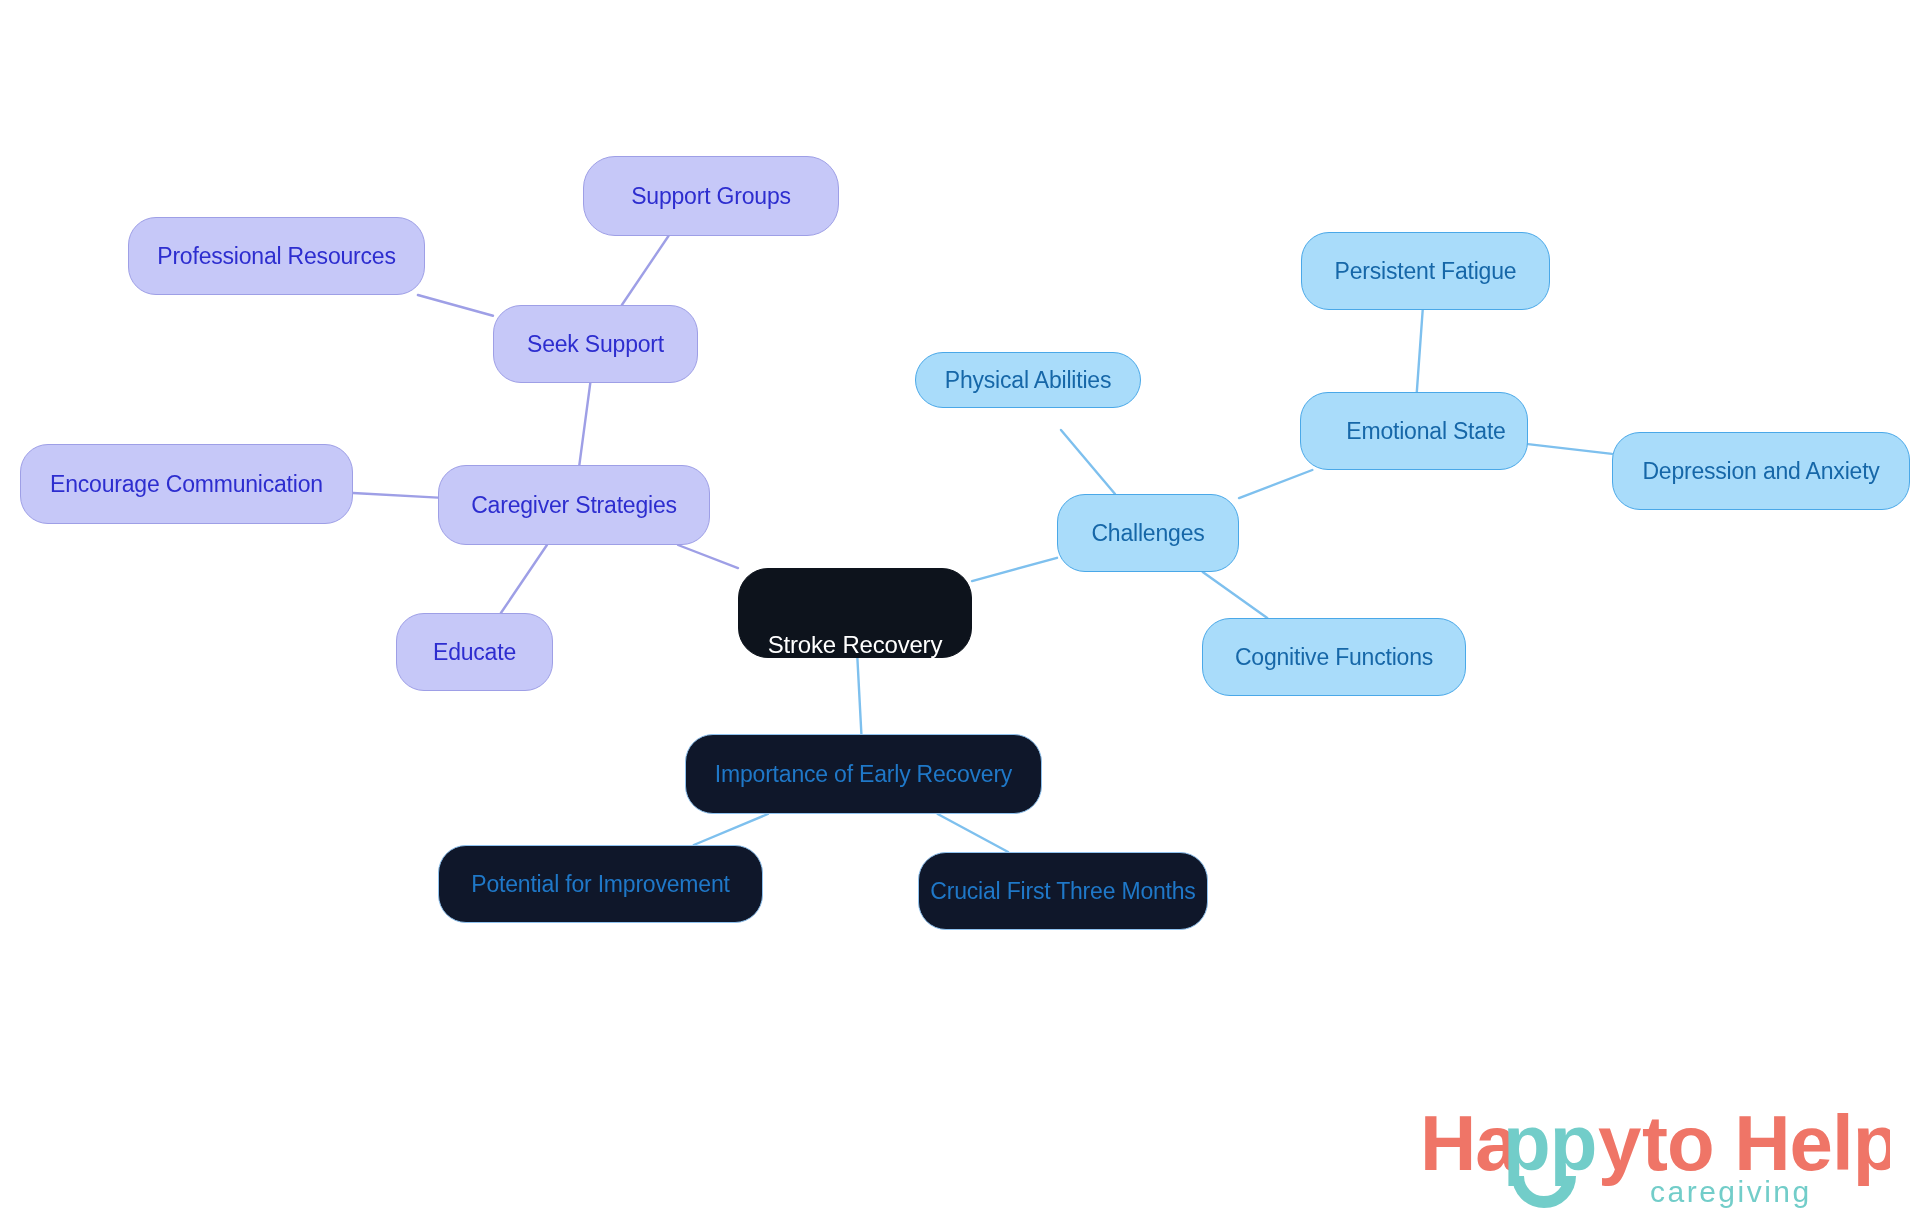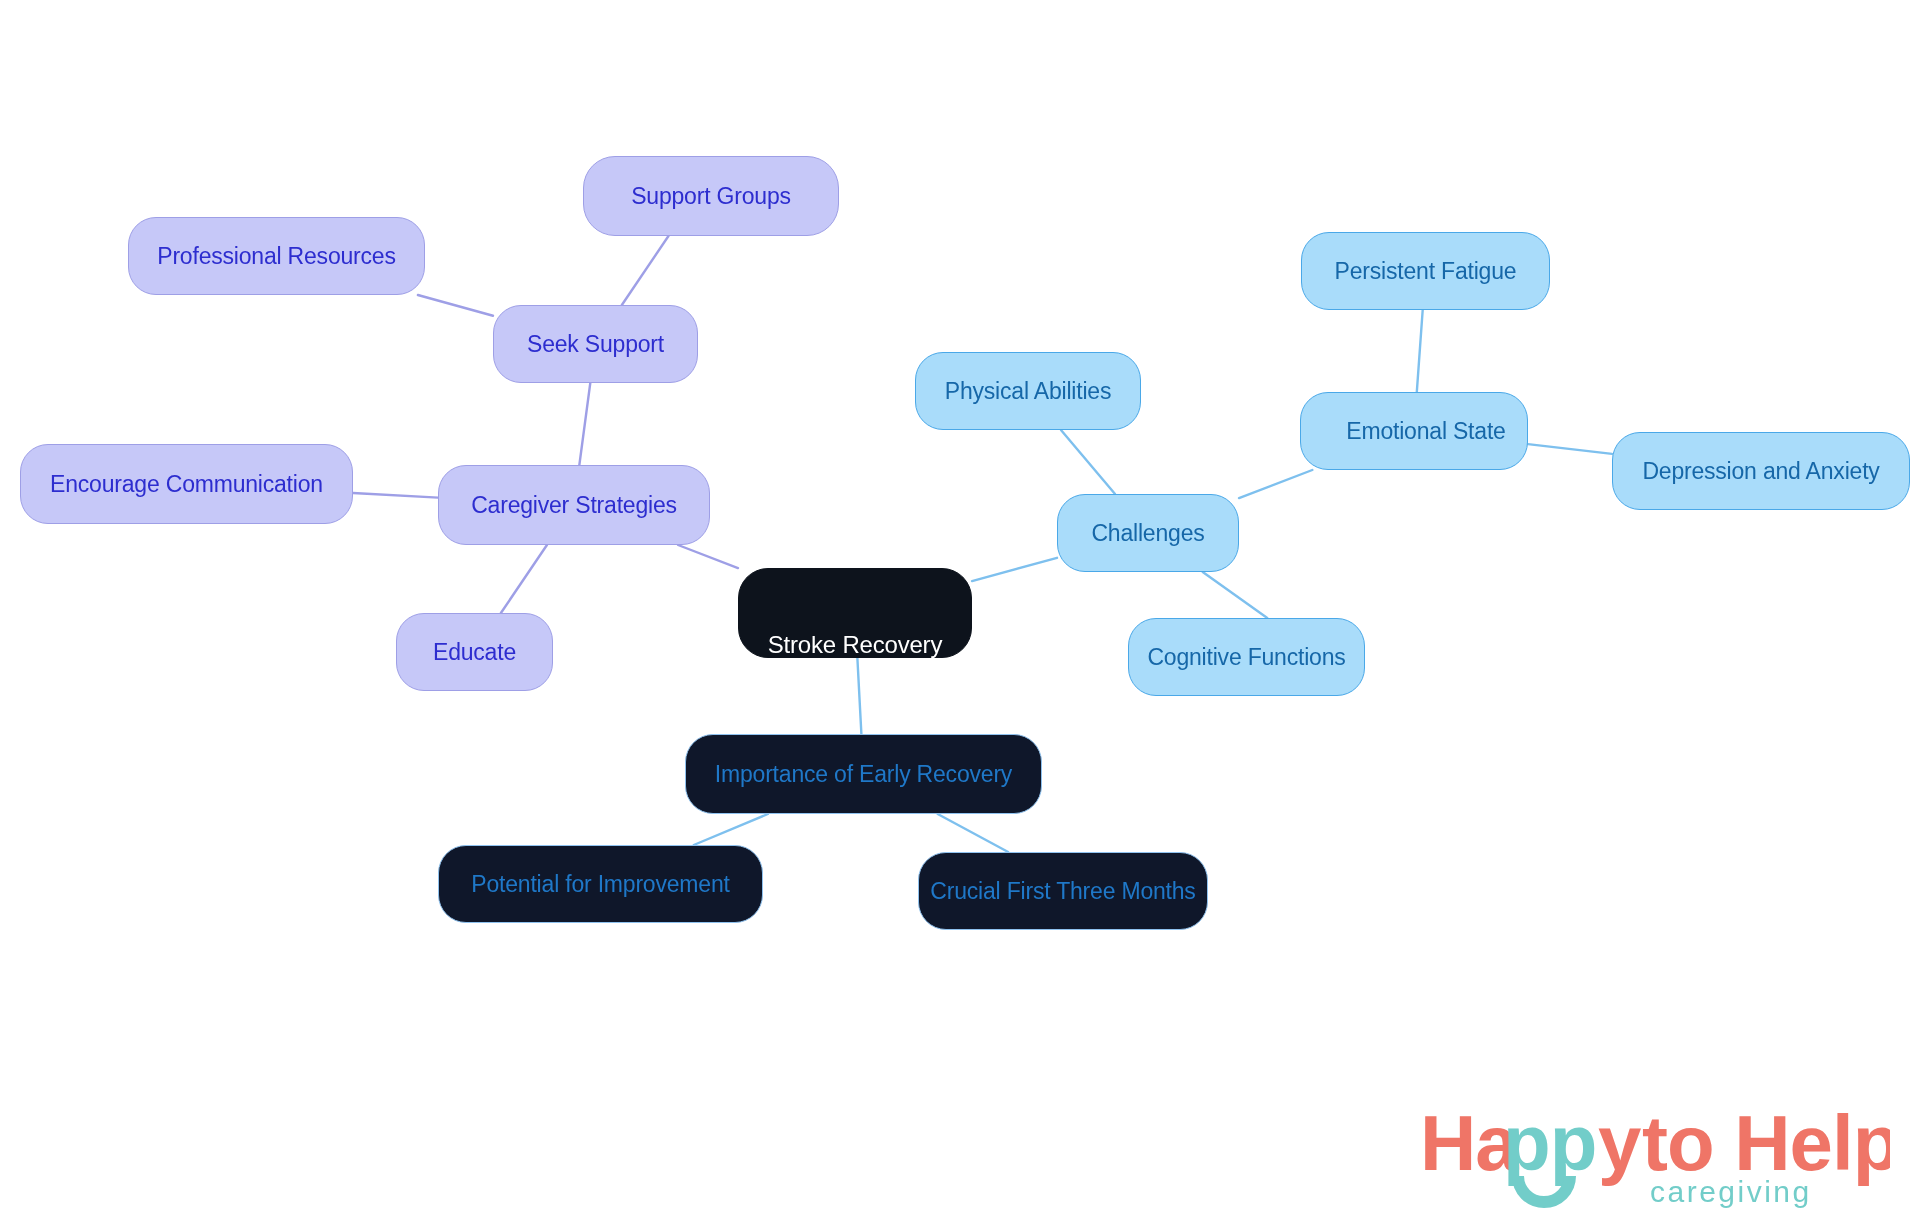--- a/index.html
+++ b/index.html
@@ -120,24 +120,24 @@
       </div>
       <div class="node purple" style="left: 20px; top: 444px; width: 333px; height: 80px;">
         <span class="node-label">Encourage Communication</span>
       </div>
       <div class="node purple" style="left: 396px; top: 613px; width: 157px; height: 78px;">
         <span class="node-label">Educate</span>
       </div>
       <div class="node blue-mid" style="left: 1057px; top: 494px; width: 182px; height: 78px;">
         <span class="node-label">Challenges</span>
       </div>
-      <div class="node blue-mid" style="left: 915px; top: 352px; width: 226px; height: 78px;">
+      <div class="node blue-mid" style="left: 915px; top: 352px; width: 226px; height: 56px;">
         <span class="node-label">Physical Abilities</span>
       </div>
-      <div class="node blue-mid" style="left: 1128px; top: 618px; width: 237px; height: 78px;">
+      <div class="node blue-mid" style="left: 1202px; top: 618px; width: 264px; height: 78px;">
         <span class="node-label">Cognitive Functions</span>
       </div>
       <div class="node blue-mid" style="left: 1300px; top: 392px; width: 228px; height: 78px; padding-left: 24px;">
         <span class="node-label">Emotional State</span>
       </div>
       <div class="node blue-mid" style="left: 1301px; top: 232px; width: 249px; height: 78px;">
         <span class="node-label">Persistent Fatigue</span>
       </div>
       <div class="node blue-mid" style="left: 1612px; top: 432px; width: 298px; height: 78px;">
         <span class="node-label">Depression and Anxiety</span>

